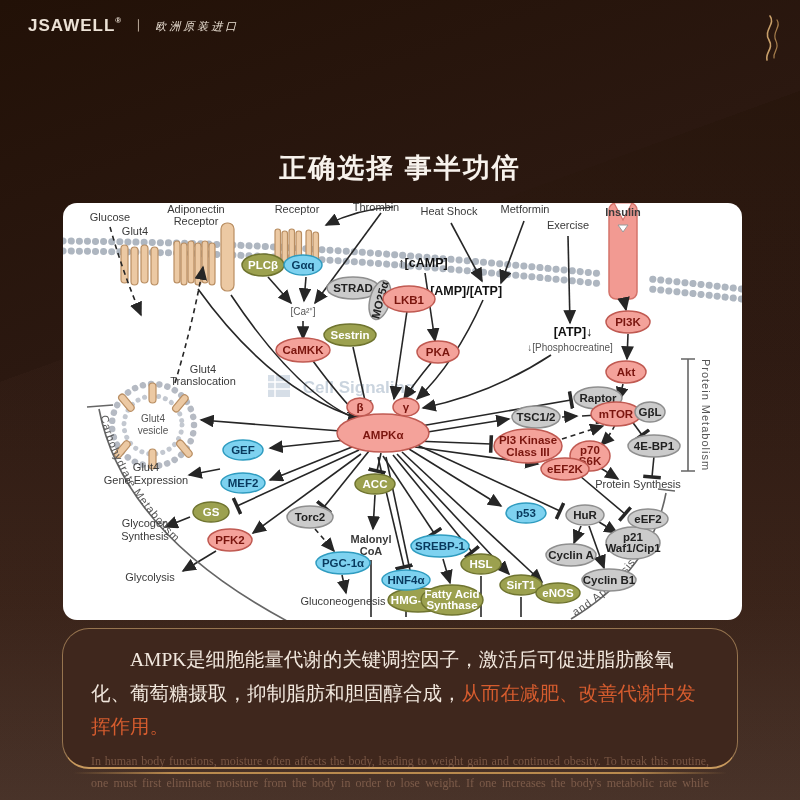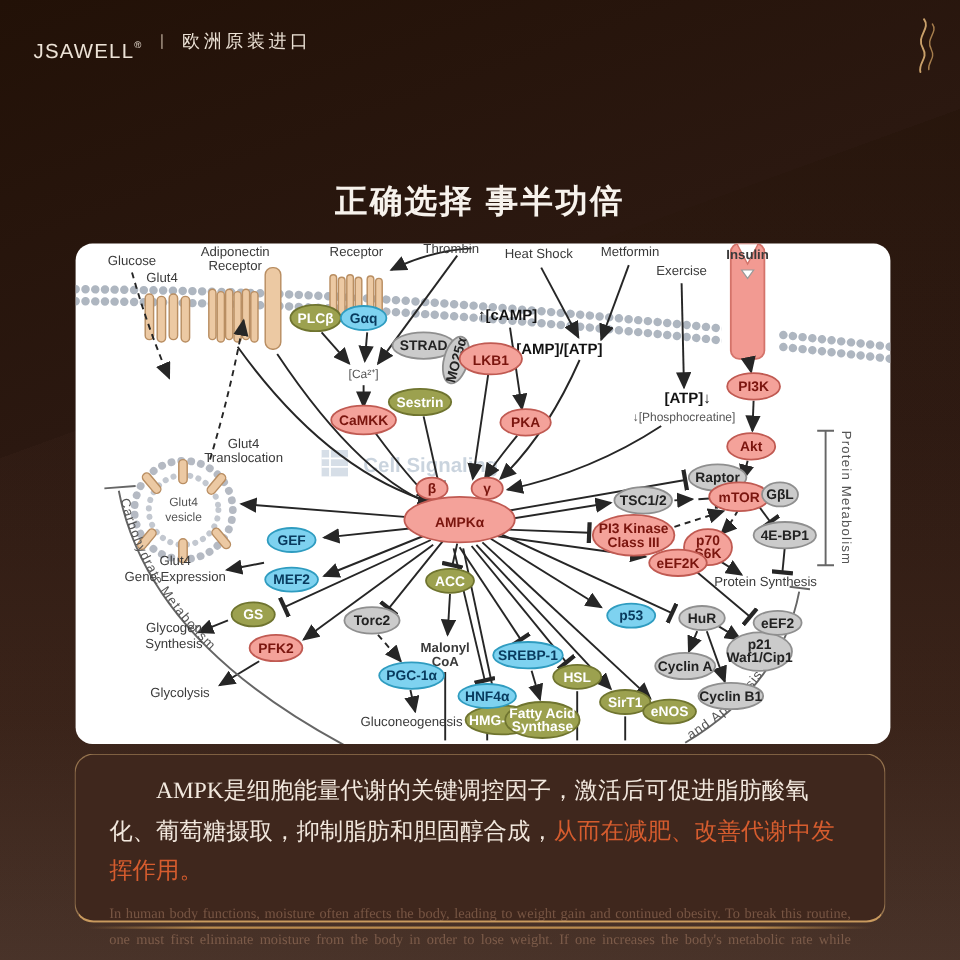--- a/index.html
+++ b/index.html
@@ -1,36 +1,36 @@
 <!DOCTYPE html>
 <html><head>
 <meta charset="utf-8">
 <style>
   html,body{margin:0;padding:0;background:#1a0e08;}
   .page{position:relative;width:800px;height:800px;overflow:hidden;
     background:linear-gradient(160deg,#221107 0%,#2b1810 35%,#34201717 0%),
                linear-gradient(180deg,#241309 0%,#2e1a12 45%,#3b241a 75%,#4b352b 100%);
     font-family:"Liberation Sans",sans-serif;}
   .header{position:absolute;top:16px;left:28px;color:#ece2d6;display:flex;align-items:center;gap:10px;}
-  .brand{font-size:17px;font-weight:normal;letter-spacing:1px;margin-top:17px;}
+  .brand{font-size:17px;font-weight:bold;letter-spacing:1px;}
   .brand sup{font-size:8px;vertical-align:8px;}
   .sep{font-size:13px;color:#b9a898;}
-  .tagline{font-size:15px;letter-spacing:3px;}
+  .tagline{font-size:11px;letter-spacing:3px;font-style:italic;}
   .corner{position:absolute;top:12px;right:18px;}
   .title{position:absolute;top:74px;left:0;width:100%;text-align:center;
     font-size:56px;font-weight:bold;letter-spacing:0px;
     background:linear-gradient(180deg,#f6e6bd 0%,#e7c890 45%,#c89a5e 100%);
     -webkit-background-clip:text;background-clip:text;color:transparent;}
   .subtitle{position:absolute;top:150px;left:0;width:100%;text-align:center;
     font-size:27px;font-weight:bold;color:#f7f2ec;letter-spacing:2px;}
   .panel{position:absolute;left:63px;top:203px;width:679px;height:417px;background:#ffffff;
     border-radius:14px;overflow:hidden;}
   .infobox{position:absolute;left:62px;top:628px;width:676px;height:141px;box-sizing:border-box;
     background:linear-gradient(180deg,#3f2godkjent;,#3f271d);
-    background:#3f271d;border:1px solid #96744f;border-bottom:2px solid #c99a5e;border-radius:16px;}
+    background:#3f271d;border:1px solid #96744f;border-bottom:2px solid #c99a5e;border-radius:27px;}
   .infobox::after{content:"";position:absolute;left:10px;right:10px;bottom:-7px;height:2px;
     background:linear-gradient(90deg,rgba(185,138,78,0),#b98a4e 15%,#b98a4e 85%,rgba(185,138,78,0));border-radius:2px;}
   .cn{margin:14px 28px 0;font-family:"Liberation Serif",serif;font-size:19.5px;line-height:1.72;
     color:#f2e8de;text-indent:2em;}
   .cn .hl{color:#d65c2e;}
   .en{margin:6px 28px 0;font-family:"Liberation Serif",serif;font-size:12px;line-height:1.85;
     color:rgba(196,148,118,0.42);text-align:justify;}
   
   svg text{font-family:"Liberation Sans",sans-serif;text-anchor:middle;}
   .nd text{font-size:11.5px;font-weight:bold;}

